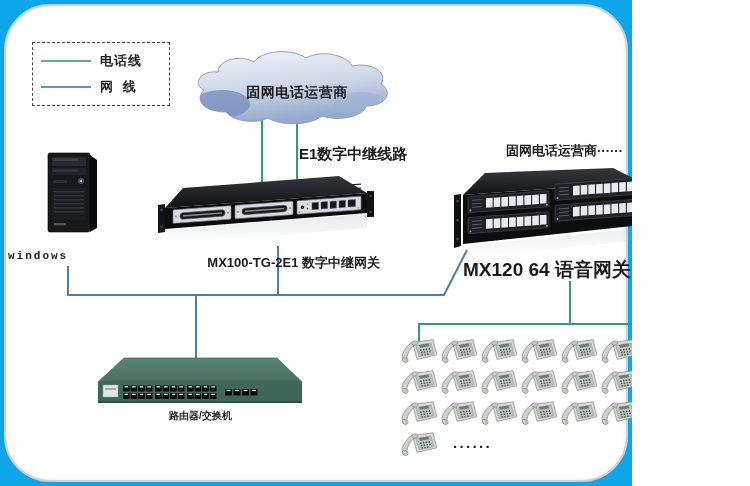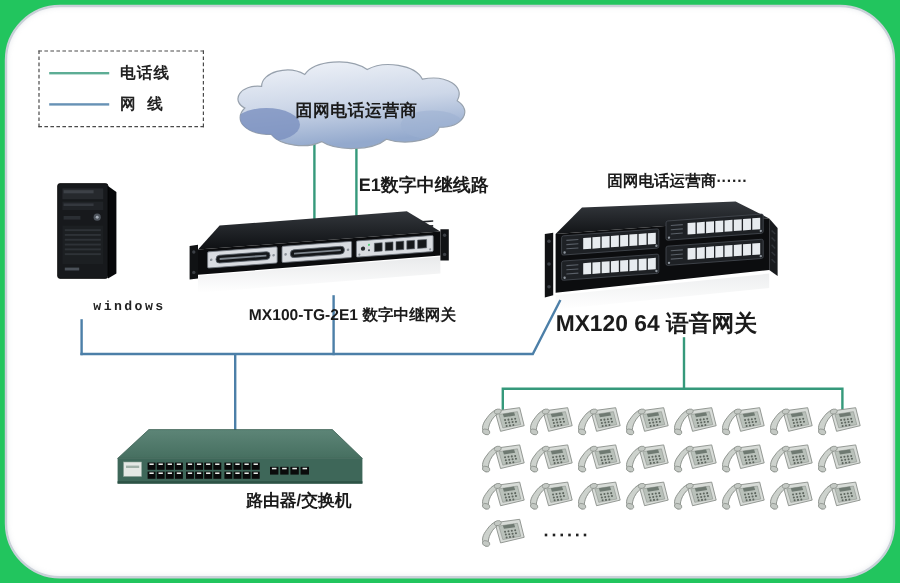--- a/index.html
+++ b/index.html
@@ -1,18 +1,18 @@
 <!DOCTYPE html>
 <html style="--phone-line: #35997B; --network-line: #4C7FA8;"><head>
 <meta charset="utf-8">
 <style>
   html,body{margin:0;padding:0;background:#ffffff;}
   body{font-family:"Liberation Sans", sans-serif; -webkit-font-smoothing:antialiased;}
   #canvas{
-    position:relative; width:750px; height:486px; background:#22c55e; overflow:hidden;
+    position:relative; width:632px; height:486px; background:#0ea5e9; overflow:hidden;
   }
   #frame{
     position:absolute; left:4px; top:4px; right:4px; bottom:4px;
     border:2px solid #c9d0d8; border-radius:46px; background:#fff;
     box-shadow:inset 0 0 4px rgba(160,170,185,.25);
   }
   .abs{position:absolute;}
   #wires{position:absolute; left:0; top:0; z-index:1;}
   .w-phone{stroke:var(--phone-line,#35997B); stroke-width:2; fill:none;}
   .w-net{stroke:var(--network-line,#4C7FA8); stroke-width:2; fill:none;}
@@ -28,25 +28,25 @@
   .swatch.phone{background:var(--phone-line,#35997B); opacity:.8;}
   .swatch.net{background:var(--network-line,#4C7FA8); opacity:.85;}
   .legend-row .txt{font-size:13px; font-weight:700; color:#222; letter-spacing:1px;}
   
   #cloud{left:188px; top:50px; z-index:2;}
   #cloud-label{left:212px; top:84px; width:170px; text-align:center; font-size:14px; letter-spacing:.5px;}
   
   #e1-label{left:299px; top:145px; font-size:15px;}
   #expand-label{left:506px; top:142px; font-size:13px;}
   #server-label{left:8px; top:234px; width:130px; text-align:center; font-size:13.5px;}
-  #server-os{left:8px; top:250px; width:130px; text-align:right; font-size:11px;
+  #server-os{left:8px; top:250px; width:130px; text-align:left; font-size:11px;
     font-family:"Liberation Mono", monospace; font-weight:700; letter-spacing:2px; color:#222;}
   #mx100-label{left:152px; top:254px; width:228px; text-align:right; font-size:13px;}
   #mx120-label{left:448px; top:257px; width:198px; text-align:center; font-size:19px;}
-  #switch-label{left:108px; top:409px; width:185px; text-align:right; font-size:14px;}
+  #switch-label{left:108px; top:409px; width:185px; text-align:center; font-size:10px;}
   #phones-ellipsis{left:453px; top:438px; font-size:15px; letter-spacing:1.5px; color:#222;}
   
   #server{left:40px; top:150px;}
   #mx100{left:153px; top:172px;}
   #mx120{left:447px; top:166px;}
   #switch{left:97px; top:355px;}
   
   #phones-grid{left:400px; top:336px; width:336px; z-index:2;}
   .phone-row{display:flex; gap:2px; height:31px;}
   .phone-row svg{flex:0 0 auto;}

